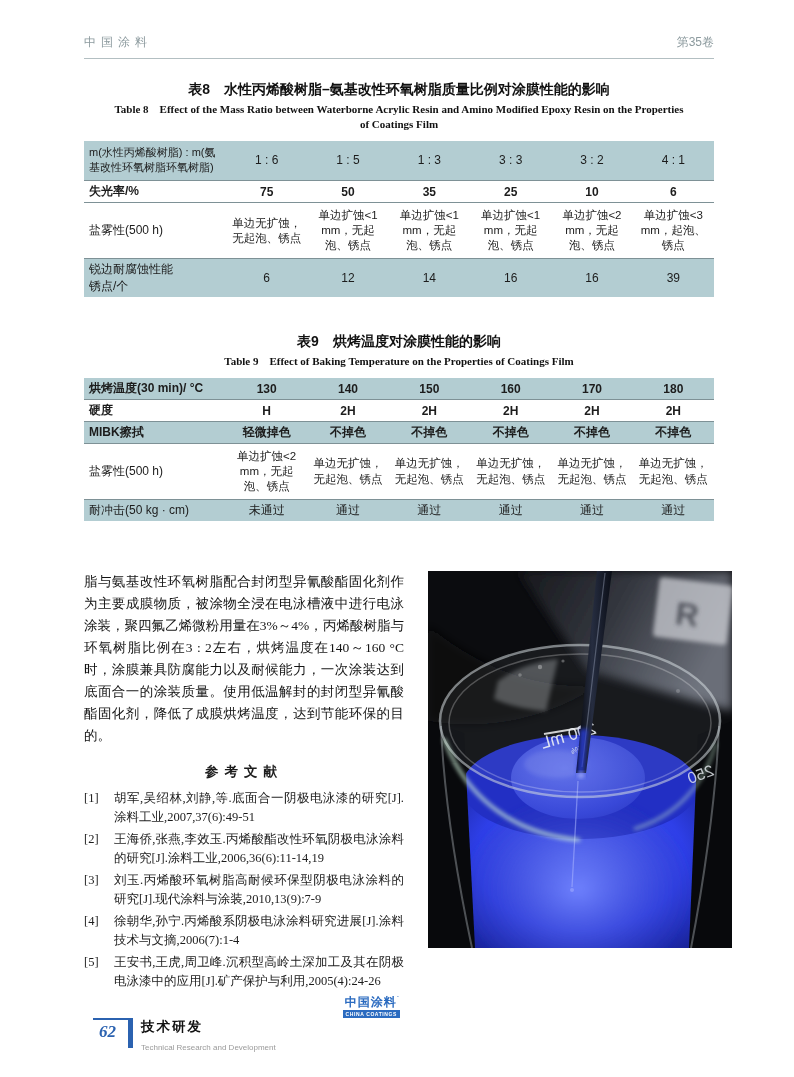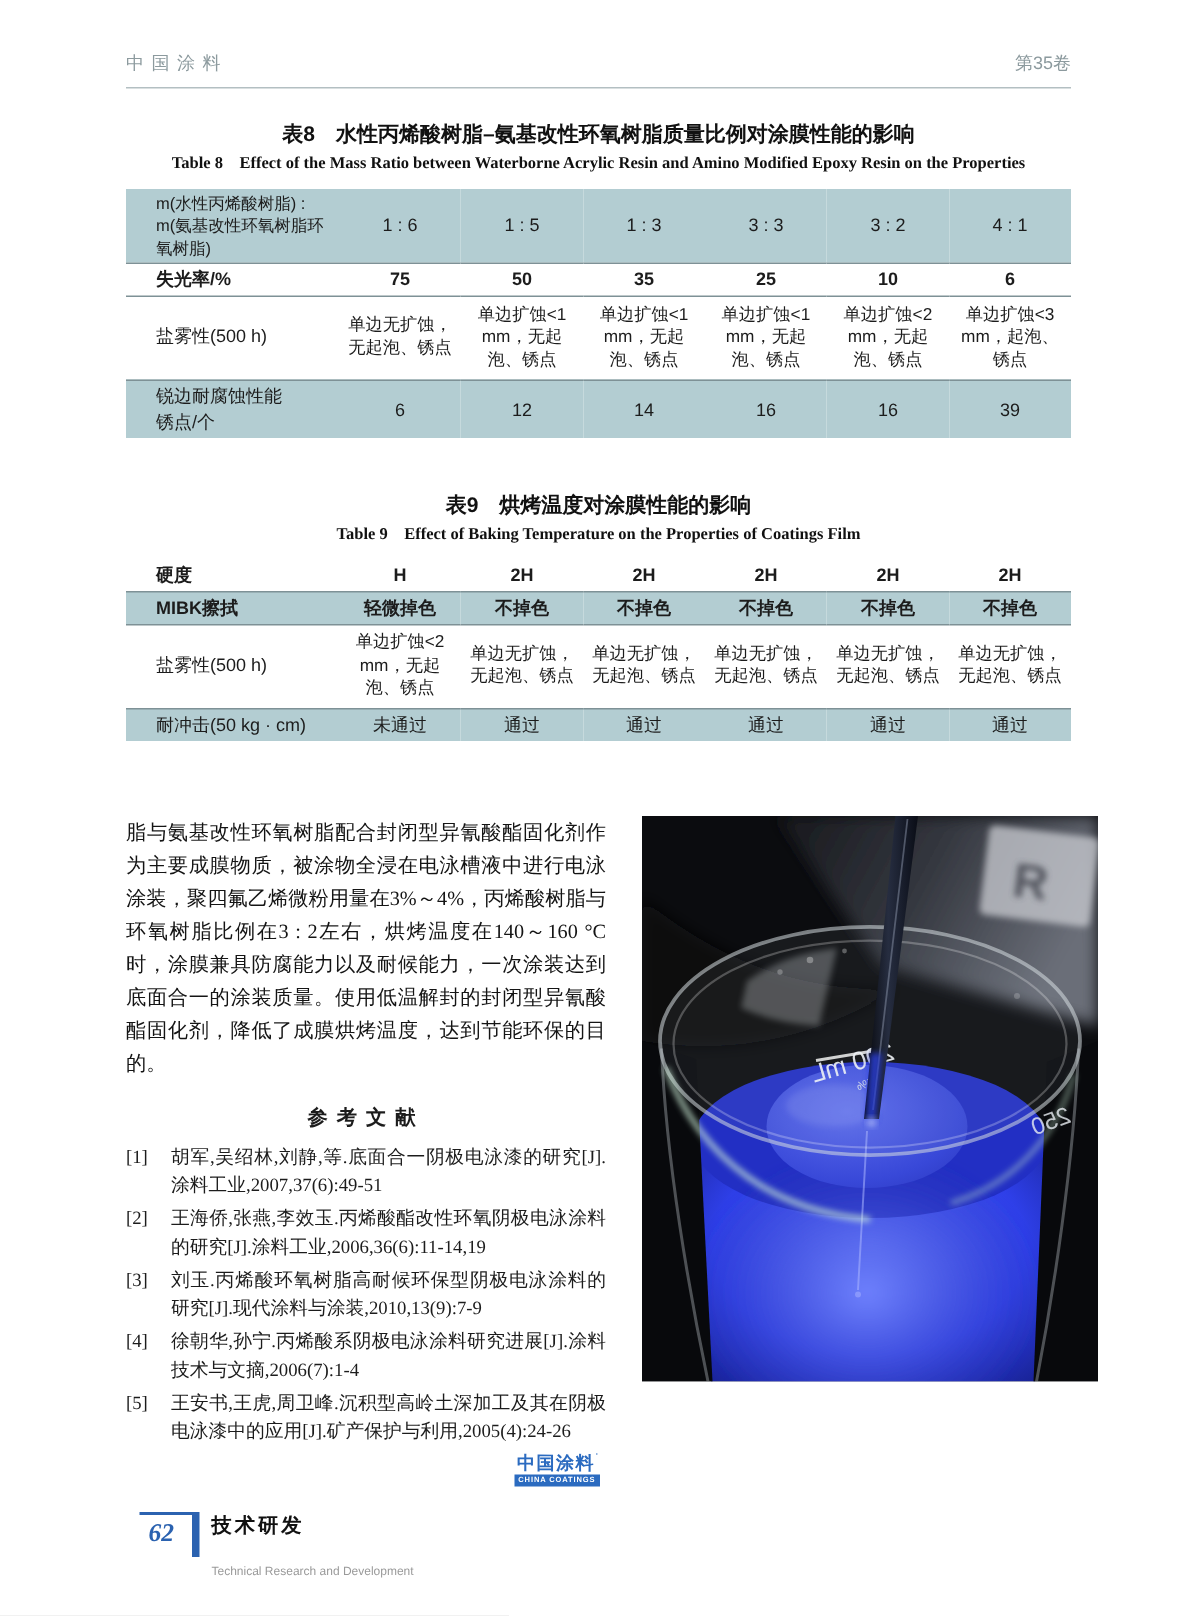--- a/index.html
+++ b/index.html
@@ -22,21 +22,21 @@
 
   
   .ttl-cn { margin-top:22px; text-align:center; font-weight:bold; font-size:14px; color:#111; }
   .ttl-en { margin-top:3px; text-align:center; font-weight:bold; font-size:11px;
             font-family:"Liberation Serif", serif; line-height:1.35; color:#111; }
 
   
   table.dtable { width:630px; margin-top:9px; border-collapse:collapse; table-layout:fixed; font-size:12px; }
   .dtable td { text-align:center; vertical-align:middle; padding:2px 2px; border-top:1px solid #7e9196; }
   .dtable tr:first-child td { border-top:none; }
-  .dtable td.lbl { text-align:left; padding-left:20px; }
+  .dtable td.lbl { text-align:left; padding-left:5px; }
   .dtable col.c0 { width:142px; }
   .dtable tr.shade td { background:#b3cdd2; }
   tr.r-head td { height:40px; font-size:11px; }
   tr.r-head td:not(.lbl) { font-size:12px; }
   tr.r-thin td { height:20px;font-weight:bold; }
   tr.r-salt td { height:56px; font-size:11.5px; line-height:1.32; padding:3px 3px; }
   tr.r-salt td.lbl { font-size:12px; }
   tr.r-edge td { height:36px; }
   tr.r-imp td { height:14px; }
   .prewrap { white-space:pre-line; }
@@ -65,35 +65,36 @@
   
   .photo { width:304px; height:377px; flex:none; display:block; }
 
   
   .pagefoot { position:absolute; left:93px; bottom:25px; display:flex; align-items:flex-start; }
   .pg-box { border-top:2px solid #2b62b0; padding:2px 12px 0 6px; }
   .pg-num { color:#2b62b0; font-style:italic; font-weight:bold; font-size:17px;
             font-family:"Liberation Serif", serif; }
   .pg-bar { width:5px; height:30px; background:#2b62b0; margin-right:8px; }
   .f-cn { font-size:13.5px; font-weight:bold; letter-spacing:2px; color:#111; }
-  .f-en { font-size:8px; color:#9a9a9a; margin-top:17px;text-align:center; }
+  .f-en { font-size:8px; color:#9a9a9a; margin-top:7px;text-align:center; }
 </style>
 </head>
 <body>
 
 <div class="page">
 
   <div class="inner runhead">
     <span class="jname">中国涂料</span>
     <span>第35卷</span>
   </div>
 
   <div class="inner ttl-cn">表8　水性丙烯酸树脂–氨基改性环氧树脂质量比例对涂膜性能的影响</div>
   <div class="inner ttl-en">
     <div>Table 8　Effect of the Mass Ratio between Waterborne Acrylic Resin and Amino Modified Epoxy Resin on the Properties</div>
+    <div>of Coatings Film</div>
   </div>
   <table class="dtable inner">
     <colgroup>
         <col class="c0">
         <col>
         <col>
         <col>
         <col>
         <col>
         <col>
@@ -145,20 +146,29 @@
     <colgroup>
         <col class="c0">
         <col>
         <col>
         <col>
         <col>
         <col>
         <col>
       </colgroup>
     <tbody>
+        <tr class="shade r-thin">
+      <td class="lbl">烘烤温度(30 min)/ °C</td>
+      <td>130</td>
+      <td>140</td>
+      <td>150</td>
+      <td>160</td>
+      <td>170</td>
+      <td>180</td>
+    </tr>
     <tr class="r-thin">
       <td class="lbl">硬度</td>
       <td>H</td>
       <td>2H</td>
       <td>2H</td>
       <td>2H</td>
       <td>2H</td>
       <td>2H</td>
     </tr>
     <tr class="shade r-thin">

